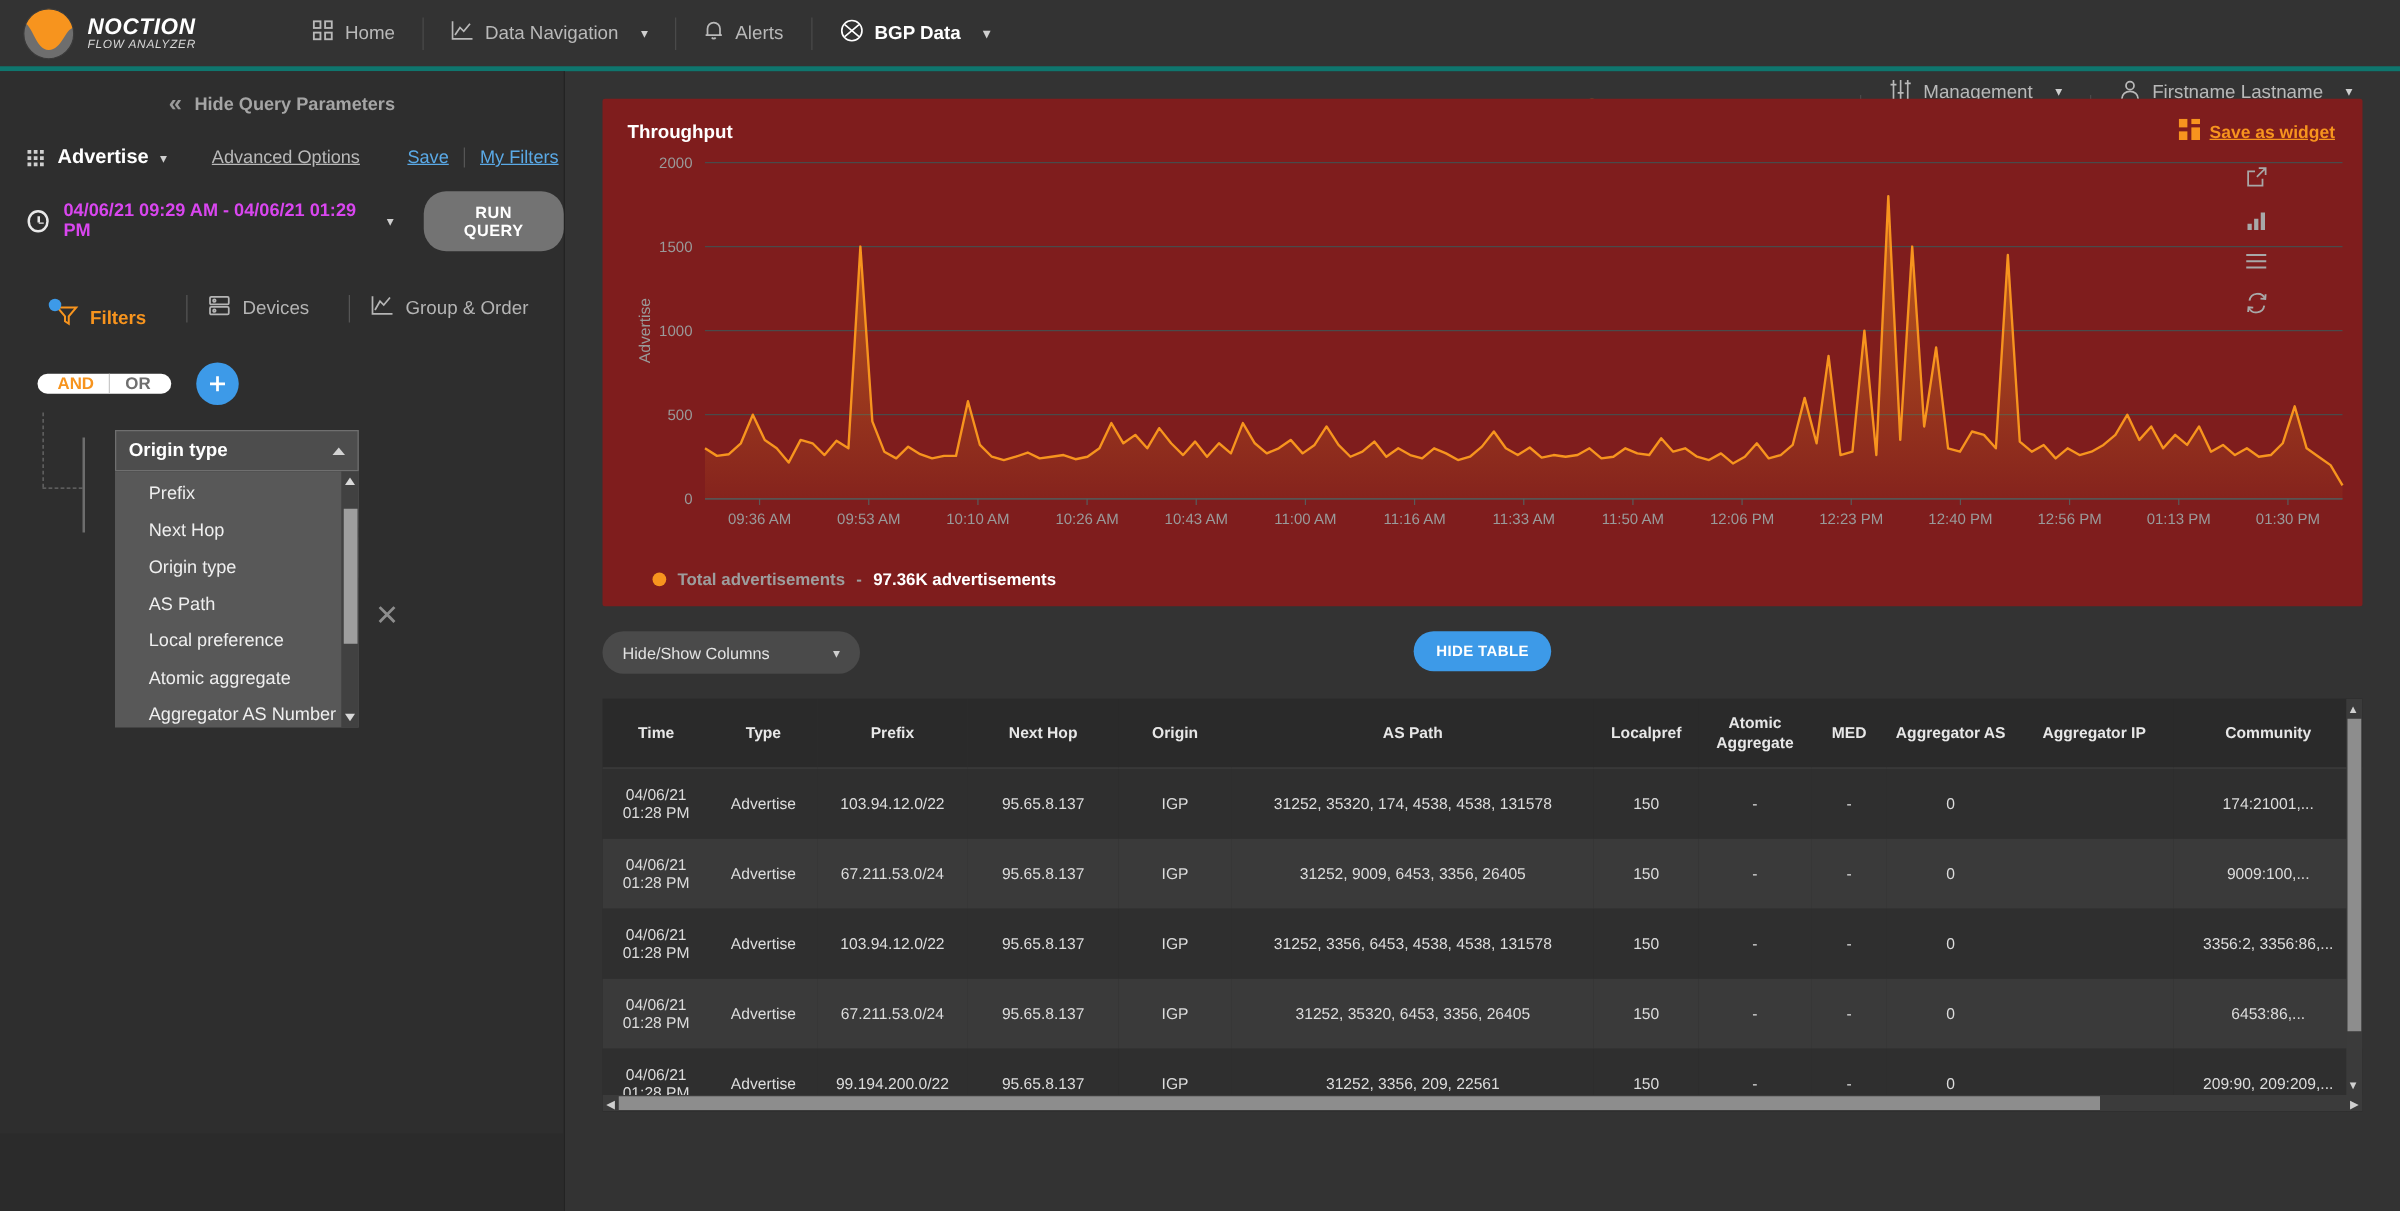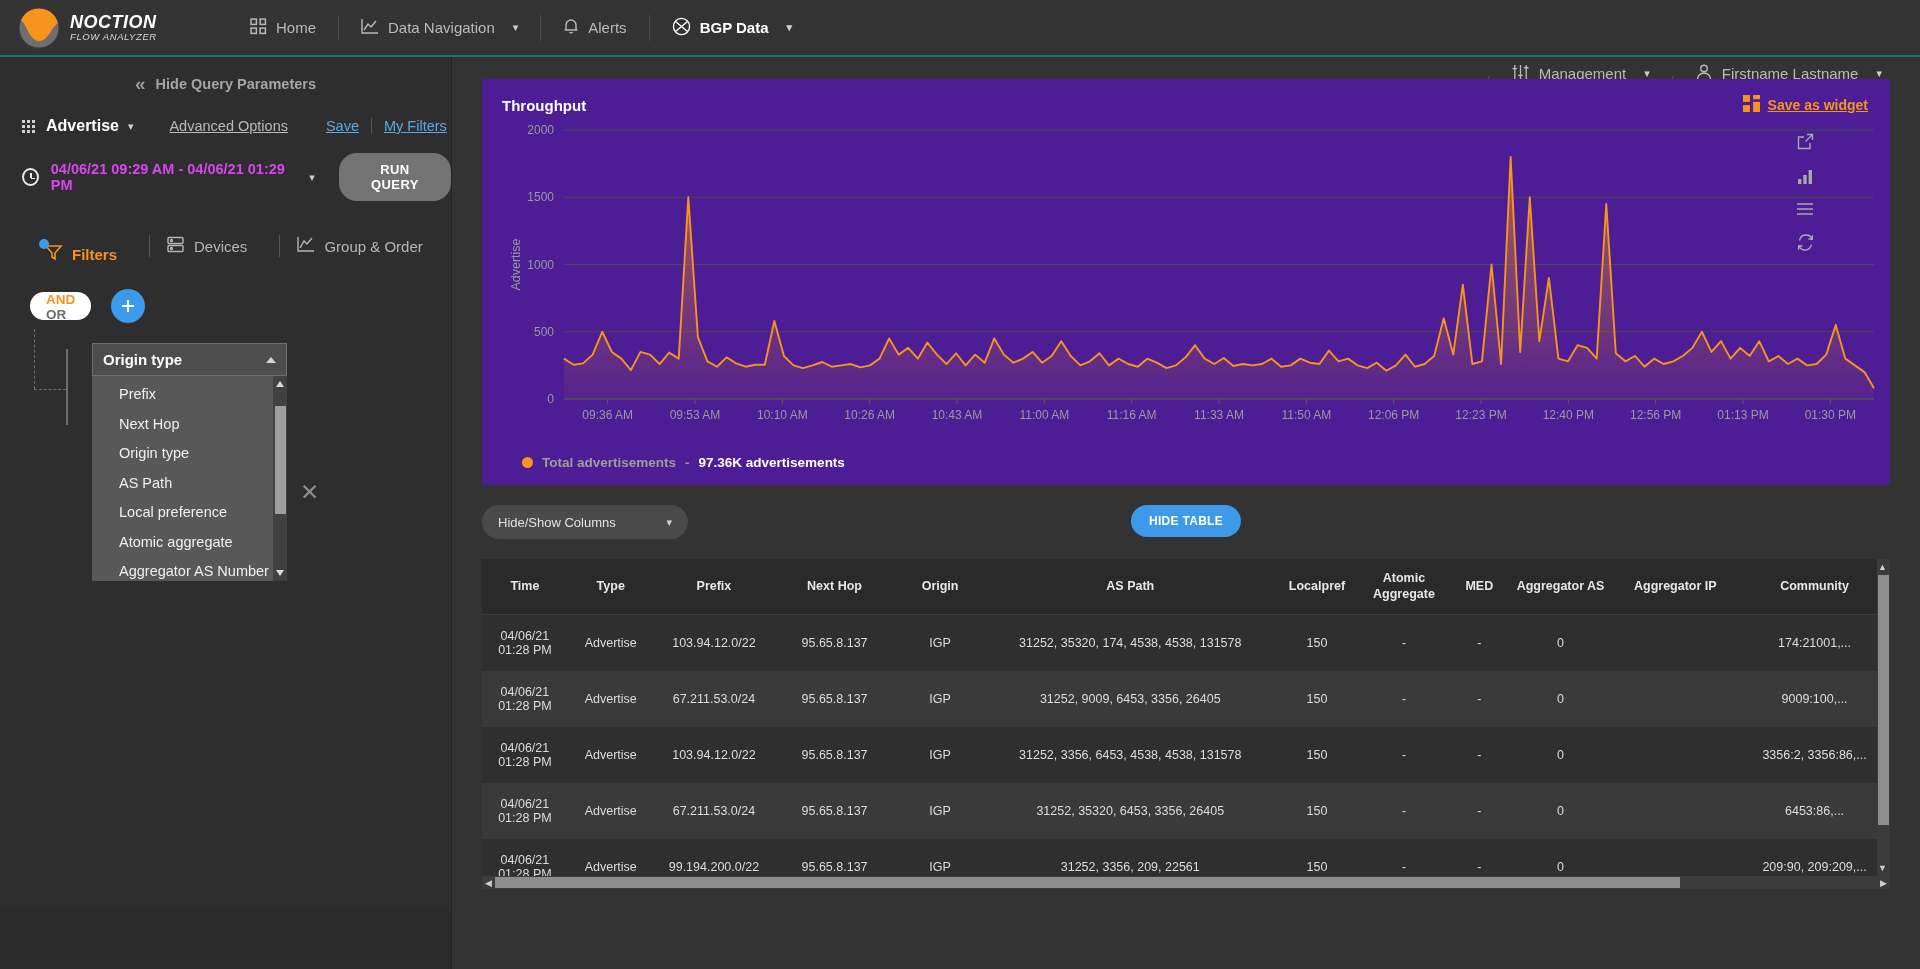--- a/index.html
+++ b/index.html
@@ -8,21 +8,21 @@
     background: #2b2b2b;
     font-family: "Liberation Sans", sans-serif;
     color: #d6d6d6;
     overflow: hidden;
   }
   
   .topnav {
     height: 57px; width: 100%;
     background: #333333;
     display: flex; align-items: center;
-    border-bottom: 2px solid #0f766e;
+    border-bottom: 4px solid #0f766e;
     position: relative;
   }
   .brand { display: flex; align-items: center; padding-left: 18px; width: 200px; }
   .brand-logo { width: 42px; height: 42px; position: relative; }
   .brand-text { margin-left: 10px; line-height: 1.05; }
   .brand-name { font-size: 18px; font-weight: bold; font-style: italic; color: #ffffff; letter-spacing: .5px; }
   .brand-sub { font-size: 9.5px; font-style: italic; color: #d8d8d8; letter-spacing: .6px; }
   .nav-items { display: flex; align-items: center; margin-left: 28px; text-align: center; }
   .nav-item {
     display: flex; align-items: center; gap: 9px;
@@ -80,21 +80,21 @@
   .tabs-row { display: flex; align-items: center; padding: 14px 0 10px 44px; }
   .tab { display: flex; align-items: center; gap: 9px; font-size: 15px; color: #b5b5b5; cursor: pointer; padding-right: 16px;}
   .tab.active { color: #f7941e; font-weight: bold; margin-top: 16px; }
   .tab-sep { width: 1px; height: 22px; background: #555; margin: 0 16px; }
   .filter-icon-wrap { position: relative; }
   .blue-dot { position:absolute; top:-4px; left:-5px; width:10px; height:10px; border-radius:50%; background:#3d9ae8; }
 
   .andor-row { display: flex; align-items: center; padding: 14px 0 0 30px; gap: 20px; }
   .andor {
     background: #ffffff; border-radius: 16px; display: flex; align-items: flex-start;
-    height: 28px; padding: 0 4px; cursor: pointer; flex-direction: column;
+    height: 16px; padding: 0 4px; cursor: pointer;
   }
   .andor .seg { padding: 0 12px; font-size: 13.5px; color: #6f6f6f; font-weight: bold; }
   .andor .seg.on { color: #f7941e; }
   .andor .divider { width:1px; height:16px; background:#c9c9c9; }
   .plus-btn {
     width: 34px; height: 34px; border-radius: 50%; background: #3d9ae8; color: #fff;
     display:flex; align-items:center; justify-content:center; font-size: 22px; cursor: pointer;
     line-height: 0;
   }
   .filter-tree { position: relative; padding-left: 30px; margin-top: 6px; }
@@ -125,21 +125,21 @@
   .dd-scroll { position: absolute; right: 0; top: 0; width: 14px; height: 100%; background: #414141; }
   .dd-thumb { position: absolute; right: 1px; top: 30px; width: 11px; height: 108px; background: #9e9e9e; }
   .dd-arrow-up { position:absolute; right:3px; top:5px; width:0;height:0;border-left:4px solid transparent;border-right:4px solid transparent;border-bottom:6px solid #d9d9d9;}
   .dd-arrow-dn { position:absolute; right:3px; bottom:5px; width:0;height:0;border-left:4px solid transparent;border-right:4px solid transparent;border-top:6px solid #d9d9d9;}
   .ghost-box { position:absolute; left:92px; top:60px; width:195px; height:32px; background:#4d4d4d; }
   .ghost-box2 { position:absolute; left:92px; top:100px; width:195px; height:32px; background:#4d4d4d; }
   .x-close { position:absolute; left: 300px; top: 422px; color:#8d8d8d; font-size: 23px; cursor:pointer; }
   .sidebar-footer-line { position:absolute; left:0; bottom:0; width:100%; height:62px; background:#2b2b2b; }
 
   
-  .card { background: #4c1d95; border-radius: 2px; }
+  .card { background: #7f1d1d; border-radius: 2px; }
   .chart-card { height: 406px; padding: 18px 20px 10px 20px; position: relative; }
   .chart-title { font-size: 15px; font-weight: bold; color: #ffffff; }
   .chart-tools { position: absolute; right: 22px; top: 16px; display: flex; align-items: center; gap: 18px; flex-direction: column; }
   .save-widget { display:flex; align-items:center; gap:8px; color:#f7941e; font-weight:bold; font-size:14px; cursor:pointer;}
   .save-widget span { text-decoration: underline; }
   .tool-ic { color:#a8a8a8; cursor:pointer; display:flex; align-items:center;}
   .legend { display:flex; align-items:center; gap:9px; margin-top: 16px; padding-left: 20px; font-size: 13.5px; }
   .legend-dot { width: 11px; height: 11px; border-radius: 50%; background: #f7941e; }
   .legend-label { color: #9d9d9d; font-weight: bold; }
   .legend-value { color: #ffffff; font-weight: bold; }

